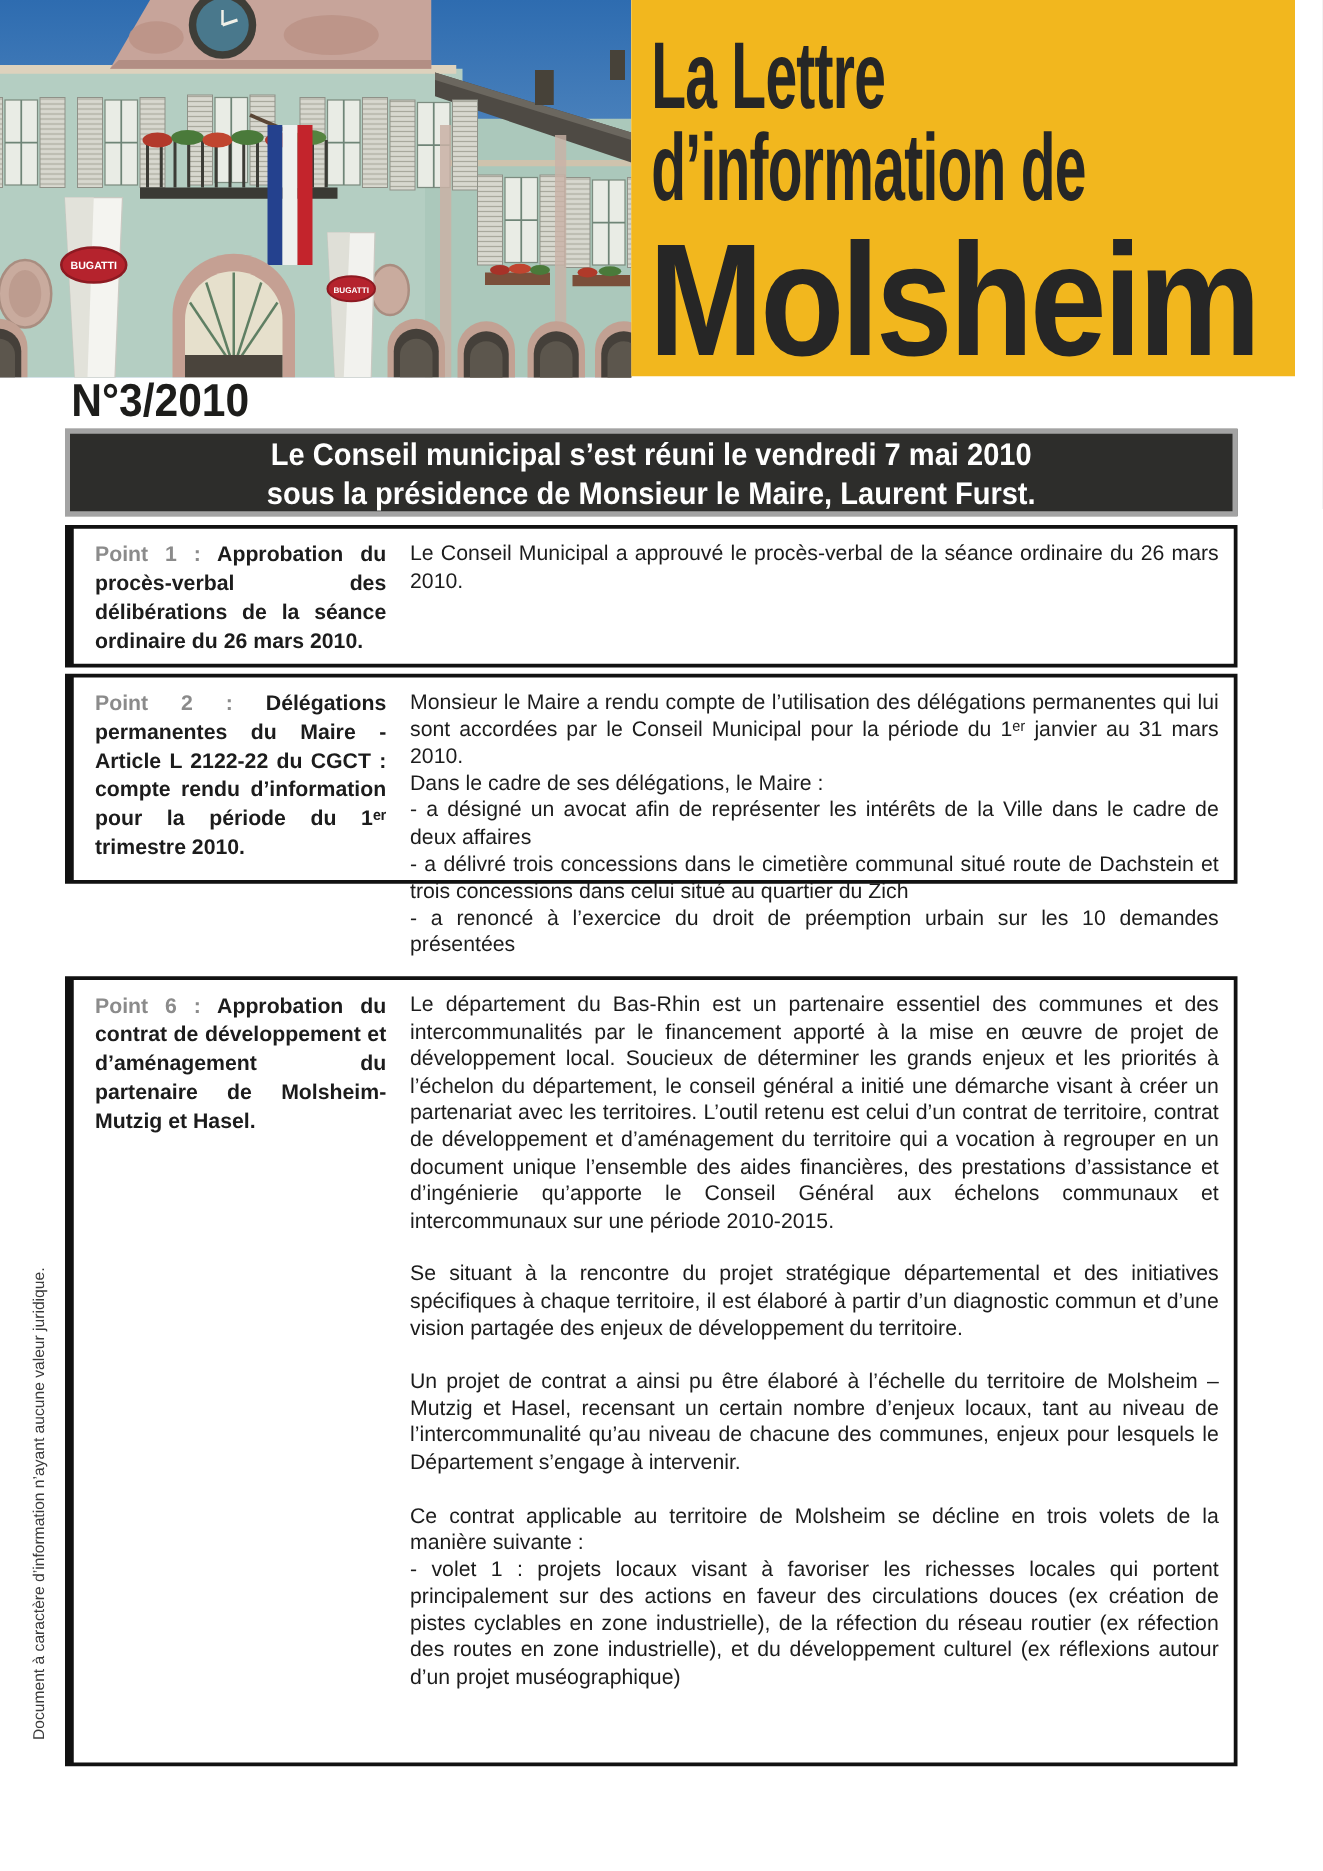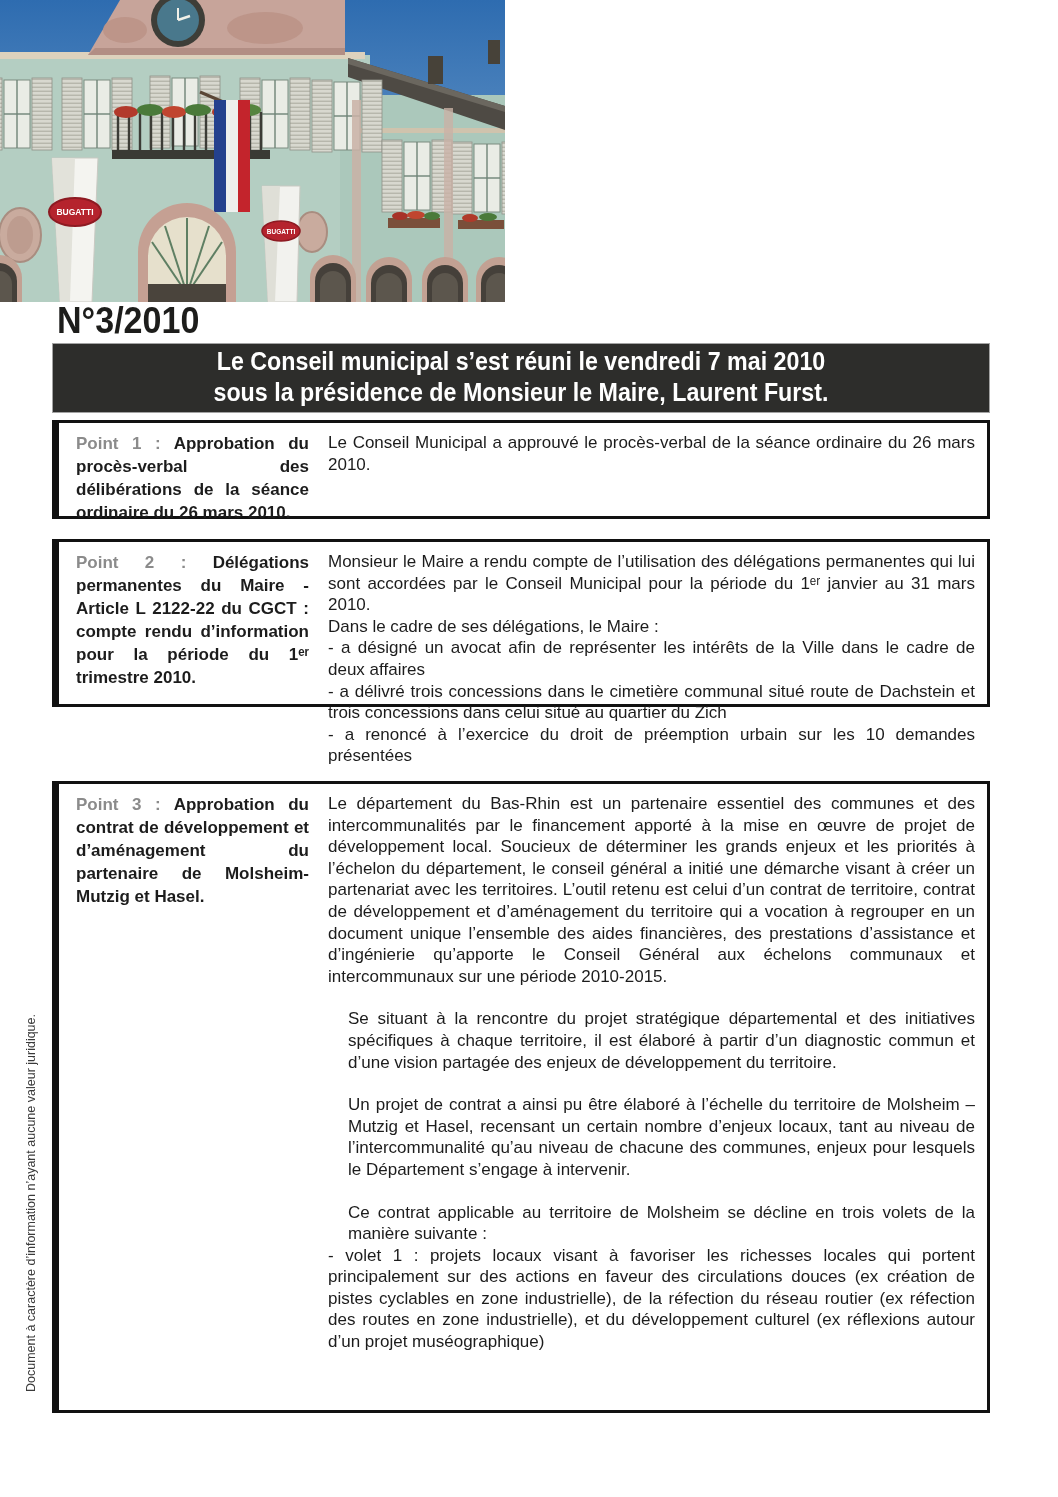--- a/index.html
+++ b/index.html
@@ -22,52 +22,52 @@
   .mast-line2{font-size:76px;line-height:78px;transform:scaleX(0.60);margin:0 0 0 16px;letter-spacing:-1px;}
   .mast-city{font-size:128px;line-height:118px;transform:scaleX(0.86);margin:8px 0 0 14px;letter-spacing:-3px;}
   .issue{
     position:absolute;left:57px;top:300px;
     font-size:37px;font-weight:800;color:#1d1d1b;
     transform:scaleX(0.92);transform-origin:left top;letter-spacing:0px;white-space:nowrap;
   }
   
   .session-banner{
     position:absolute;left:52px;top:343px;width:938px;height:70px;
-    background:#2D2D2B;border:1px solid #a3a3a3;box-sizing:border-box;
+    background:#2D2D2B;border:4px solid #a3a3a3;box-sizing:border-box;
     color:#ffffff;text-align:center;
   }
   .session-banner .bl{
     font-weight:700;font-size:25px;line-height:31px;
     transform:scaleX(0.93);transform-origin:center top;white-space:nowrap;
   }
   .session-banner .bl1{margin-top:2px;}
   
   .points{position:absolute;left:0;top:0;width:100%;}
   .point-box{
     position:absolute;left:52px;width:938px;box-sizing:border-box;
     background:#ffffff;
     border:3px solid #111111;border-left-width:7px;
     display:flex;align-items:flex-start;
     padding:9px 12px 8px 17px;
   }
-  .point-box:nth-of-type(1){top:420px;height:99px;}
+  .point-box:nth-of-type(1){top:420px;height:114px;}
   .point-box:nth-of-type(2){top:539px;height:168px;}
   .point-box:nth-of-type(3){top:781px;height:632px;}
   .point-label{
     flex:0 0 233px;margin-right:19px;
     font-size:17px;line-height:23px;font-weight:700;color:#1c1c1c;
     text-align:justify;
   }
   .point-prefix{color:#8B8B8B;}
   .point-body{
     flex:1 1 auto;
     font-size:17px;line-height:21.6px;color:#1c1c1c;text-align:justify;
   }
   .point-body p{margin:0;}
-  .point-body p.gap{margin-top:21px;margin-left:20px;}
+  .point-body p.gap{margin-top:21px;}
   
   .side-note{
     position:absolute;left:24px;top:1392px;width:380px;
     transform:rotate(-90deg);transform-origin:0 0;
     font-size:12.5px;color:#3a3a3a;white-space:nowrap;
   }
 </style>
 </head>
 <body>
 
@@ -223,20 +223,25 @@
       </g>
       <g>
         <polygon points="262,186 300,186 297,302 268,302" fill="#f2f2ee" stroke="#c9c9c2" stroke-width="1"></polygon>
         <polygon points="262,186 280,186 275,302 268,302" fill="#dfdfd7"></polygon>
         <ellipse cx="281" cy="231" rx="19" ry="10" fill="#b5232d" stroke="#8d1a22" stroke-width="1.6"></ellipse>
         <text x="281" y="234" text-anchor="middle" font-size="6.5" font-weight="bold" fill="#ffffff" font-family="Liberation Sans, DejaVu Sans, sans-serif">BUGATTI</text>
       </g>
     </svg>
   </div>
 
+  <div class="yellow-block">
+    <div class="mast-line mast-line1">La Lettre</div>
+    <div class="mast-line mast-line2">d’information de</div>
+    <div class="mast-line mast-city">Molsheim</div>
+  </div>
 
   <div class="issue">N°3/2010</div>
 
   <div class="session-banner">
     <div class="bl bl1">Le Conseil municipal s’est réuni le vendredi 7 mai 2010</div>
     <div class="bl">sous la présidence de Monsieur le Maire, Laurent Furst.</div>
   </div>
 
   <div class="points">
       <section class="point-box">
@@ -249,21 +254,21 @@
         <div class="point-label"><span class="point-prefix">Point 2 : </span><span>Délégations permanentes du Maire - Article L 2122-22 du CGCT : compte rendu d’information pour la période du 1ᵉʳ trimestre 2010.</span></div>
         <div class="point-body">
           <p>Monsieur le Maire a rendu compte de l’utilisation des délégations permanentes qui lui sont accordées par le Conseil Municipal pour la période du 1ᵉʳ janvier au 31 mars 2010.</p>
           <p>Dans le cadre de ses délégations, le Maire :</p>
           <p>- a désigné un avocat afin de représenter les intérêts de la Ville dans le cadre de deux affaires</p>
           <p>- a délivré trois concessions dans le cimetière communal situé route de Dachstein et trois concessions dans celui situé au quartier du Zich</p>
           <p>- a renoncé à l’exercice du droit de préemption urbain sur les 10 demandes présentées</p>
         </div>
       </section>
       <section class="point-box">
-        <div class="point-label"><span class="point-prefix">Point 3 : </span><span>Approbation du contrat de développement et d’aménagement du partenaire de Molsheim-Mutzig et Hasel.</span></div>
+        <div class="point-label"><span class="point-prefix">Point 6 : </span><span>Approbation du contrat de développement et d’aménagement du partenaire de Molsheim-Mutzig et Hasel.</span></div>
         <div class="point-body">
           <p>Le département du Bas-Rhin est un partenaire essentiel des communes et des intercommunalités par le financement apporté à la mise en œuvre de projet de développement local. Soucieux de déterminer les grands enjeux et les priorités à l’échelon du département, le conseil général a initié une démarche visant à créer un partenariat avec les territoires. L’outil retenu est celui d’un contrat de territoire, contrat de développement et d’aménagement du territoire qui a vocation à regrouper en un document unique l’ensemble des aides financières, des prestations d’assistance et d’ingénierie qu’apporte le Conseil Général aux échelons communaux et intercommunaux sur une période 2010-2015.</p>
           <p class="gap">Se situant à la rencontre du projet stratégique départemental et des initiatives spécifiques à chaque territoire, il est élaboré à partir d’un diagnostic commun et d’une vision partagée des enjeux de développement du territoire.</p>
           <p class="gap">Un projet de contrat a ainsi pu être élaboré à l’échelle du territoire de Molsheim – Mutzig et Hasel, recensant un certain nombre d’enjeux locaux, tant au niveau de l’intercommunalité qu’au niveau de chacune des communes, enjeux pour lesquels le Département s’engage à intervenir.</p>
           <p class="gap">Ce contrat applicable au territoire de Molsheim se décline en trois volets de la manière suivante :</p>
           <p>- volet 1 : projets locaux visant à favoriser les richesses locales qui portent principalement sur des actions en faveur des circulations douces (ex création de pistes cyclables en zone industrielle), de la réfection du réseau routier (ex réfection des routes en zone industrielle), et du développement culturel (ex réflexions autour d’un projet muséographique)</p>
         </div>
       </section>
     </div>
 

